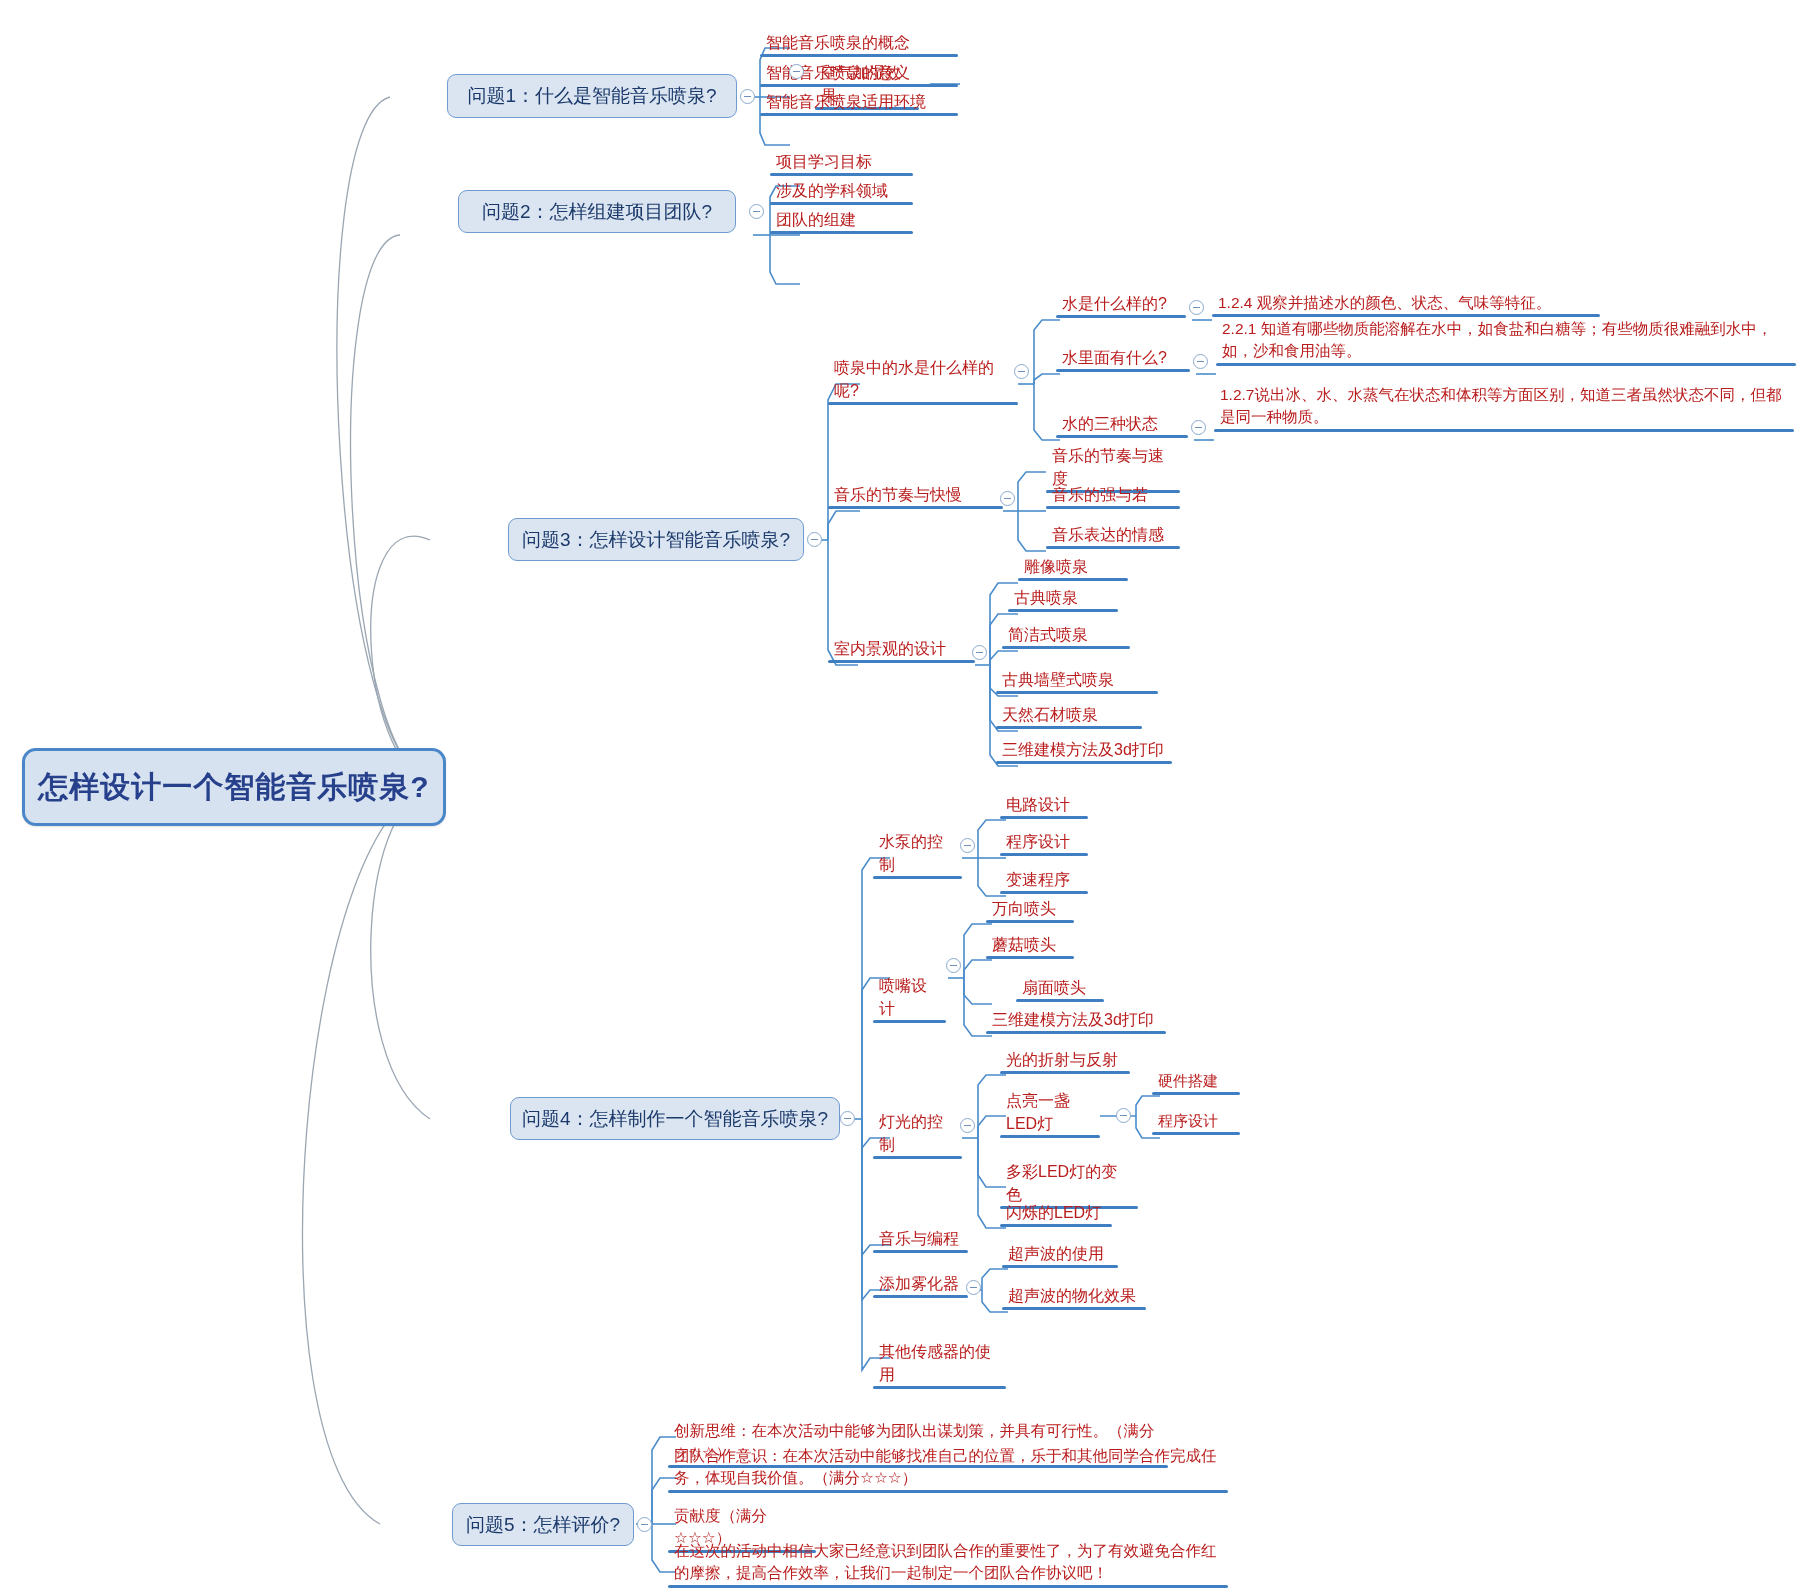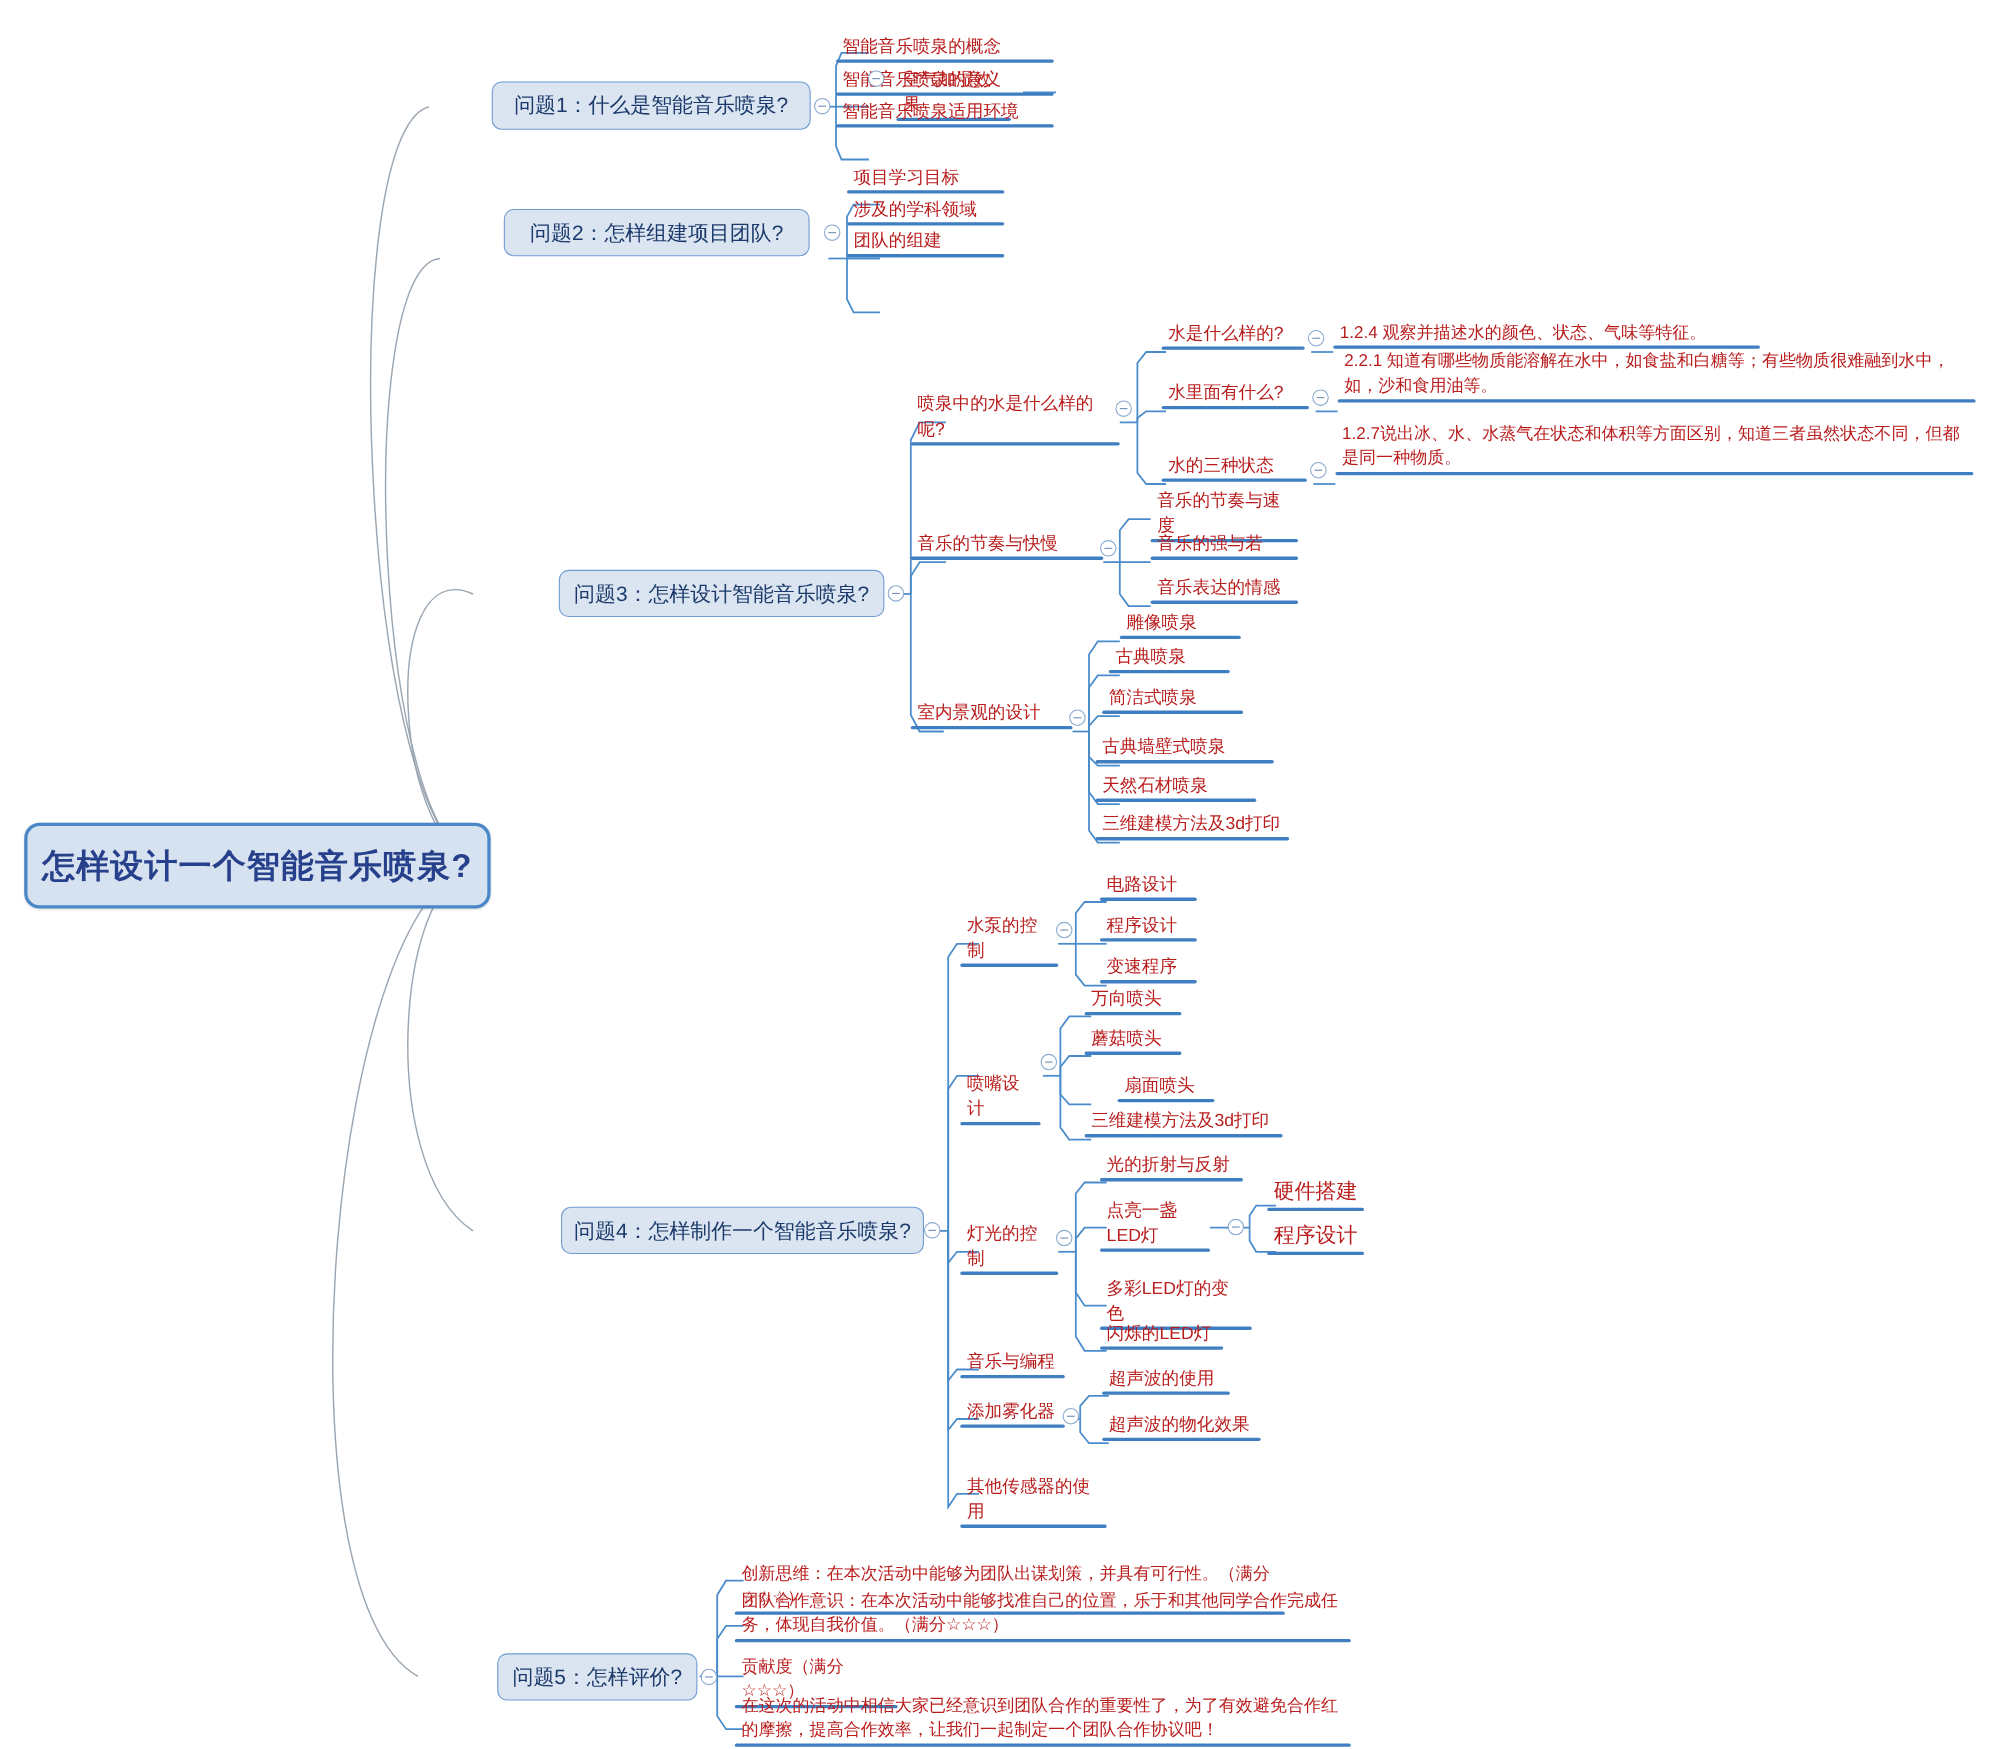--- a/index.html
+++ b/index.html
@@ -46,21 +46,21 @@
     padding:2px 6px 3px 6px;
     line-height:1.45;
     background:transparent;
   }
   .u-node .ul{
     position:absolute;left:0;right:0;bottom:0;height:3px;
     background:#3f7fc1;border-radius:2px;
   }
   .lvl2{font-size:16px;}
   .lvl3{font-size:16px;}
-  .lvl4{font-size:19px;}
+  .lvl4{font-size:15px;}
   .para{font-size:15.5px;}
 
   
   .toggle{
     position:absolute;
     width:15px;height:15px;border-radius:50%;
     border:1.2px solid #8aa9cc;
     background:#ffffff;
     box-sizing:border-box;
   }

